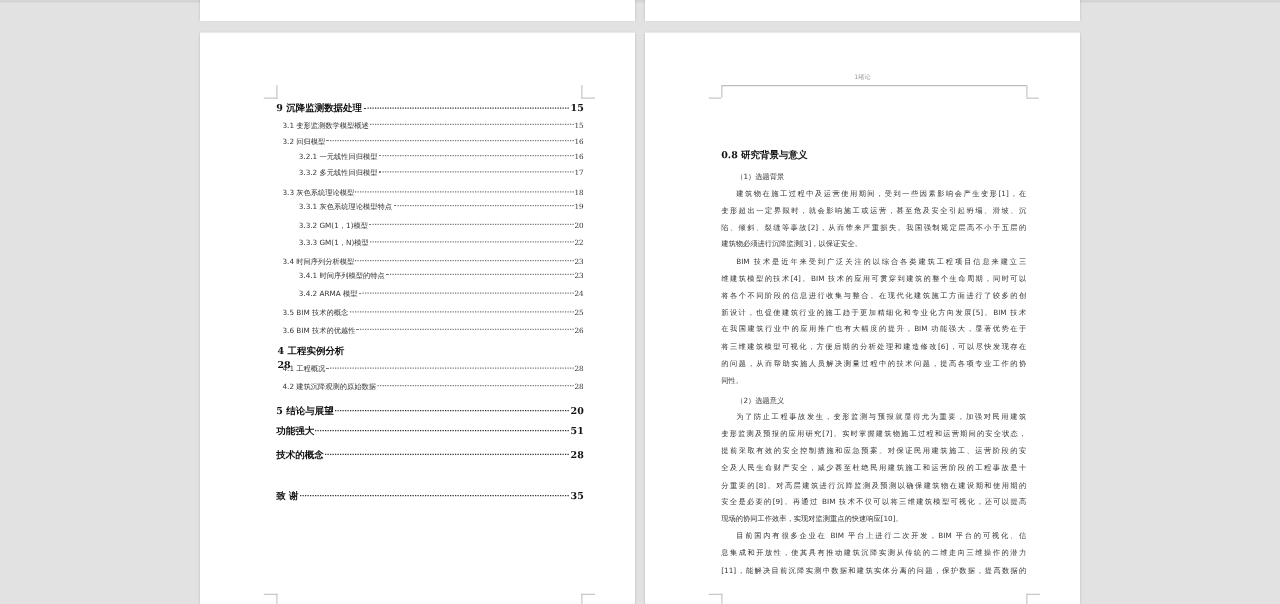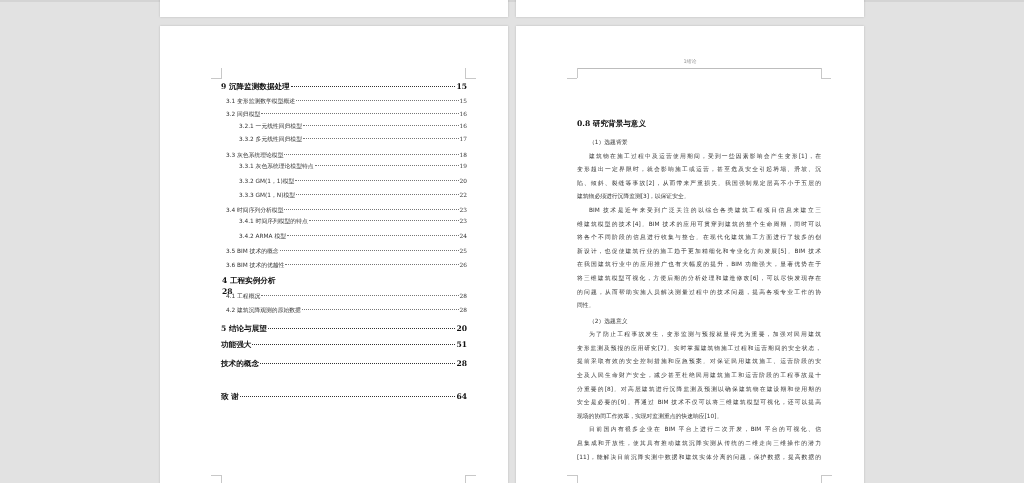--- a/index.html
+++ b/index.html
@@ -162,21 +162,21 @@
         <span class="p">51</span>
       </div>
       <div class="toc-row lv1" style="top: 277px;">
         <span class="t">技术的概念</span>
         <span class="lead"></span>
         <span class="p">28</span>
       </div>
       <div class="toc-row lv1" style="top: 294px; margin-top: 16px;">
         <span class="t">致    谢</span>
         <span class="lead"></span>
-        <span class="p">64</span>
+        <span class="p">35</span>
       </div>
     </div>
 </div>
 
 <div class="page cur right">
   <div class="hdr-text" style="width:348px;">1绪论</div>
   <div class="hdr-line"></div>
   <div class="hdr-drop" style="left:61px;"></div>
   <div class="hdr-foot" style="left:51px;"></div>
   <div class="hdr-drop" style="left:305px;"></div>

